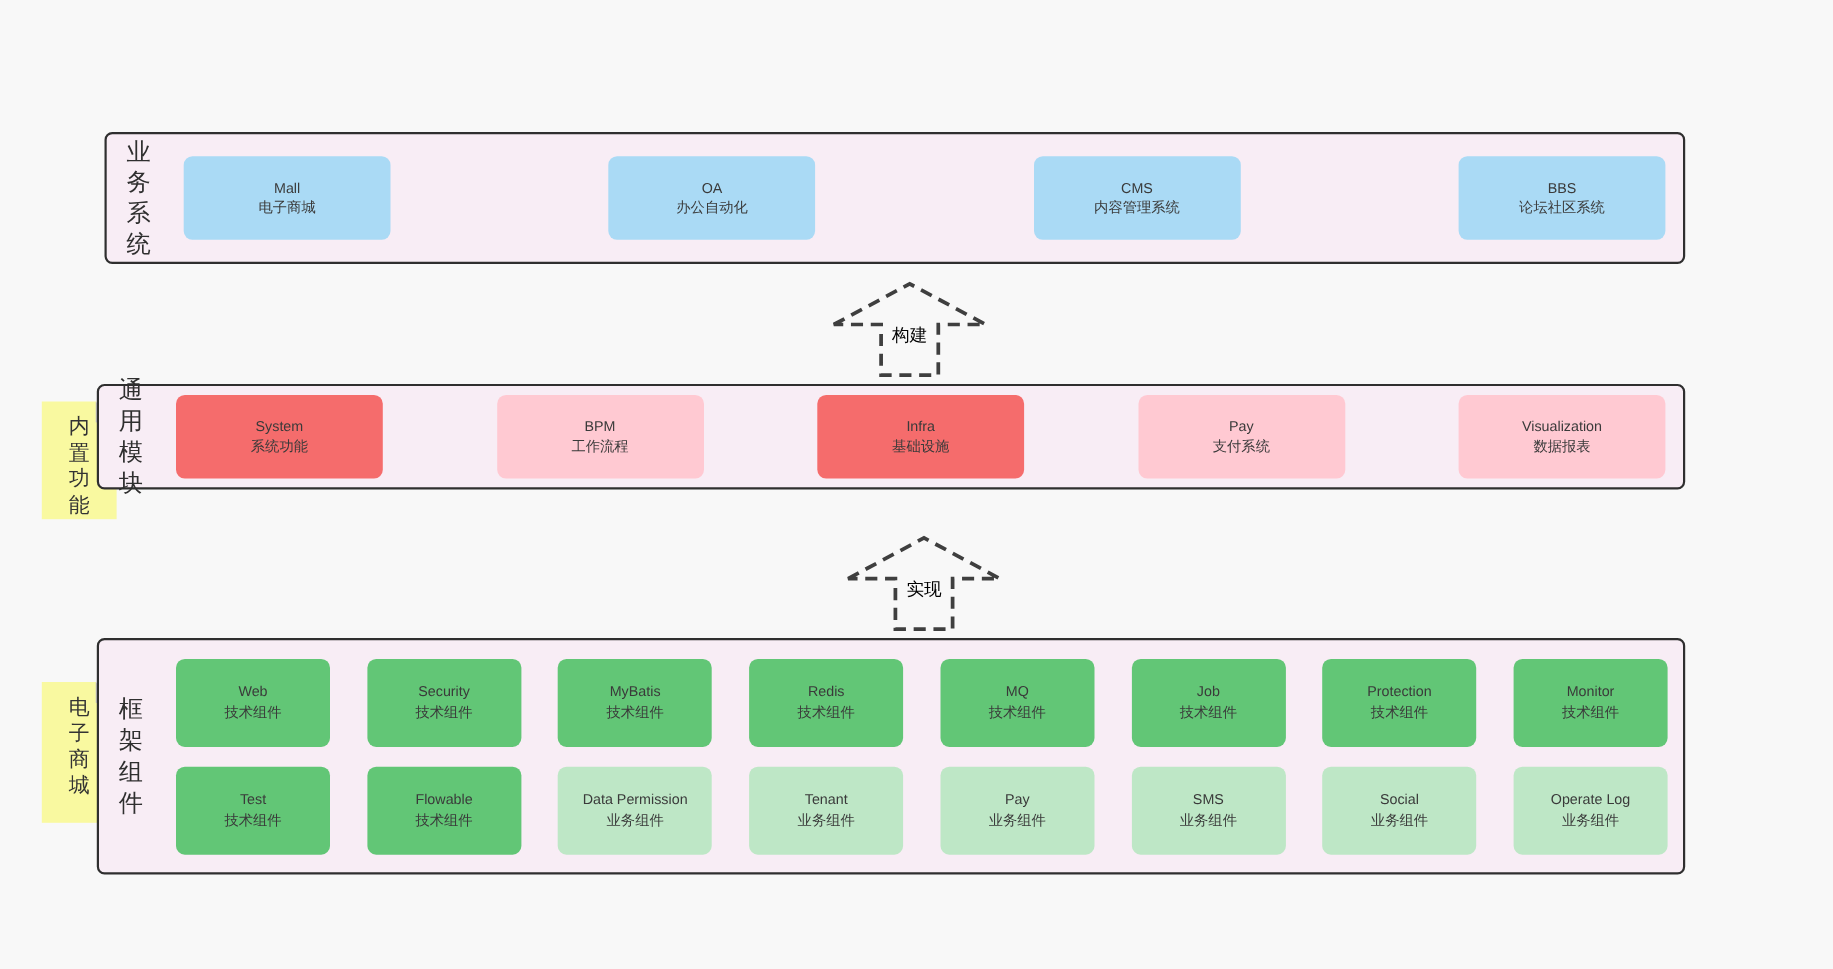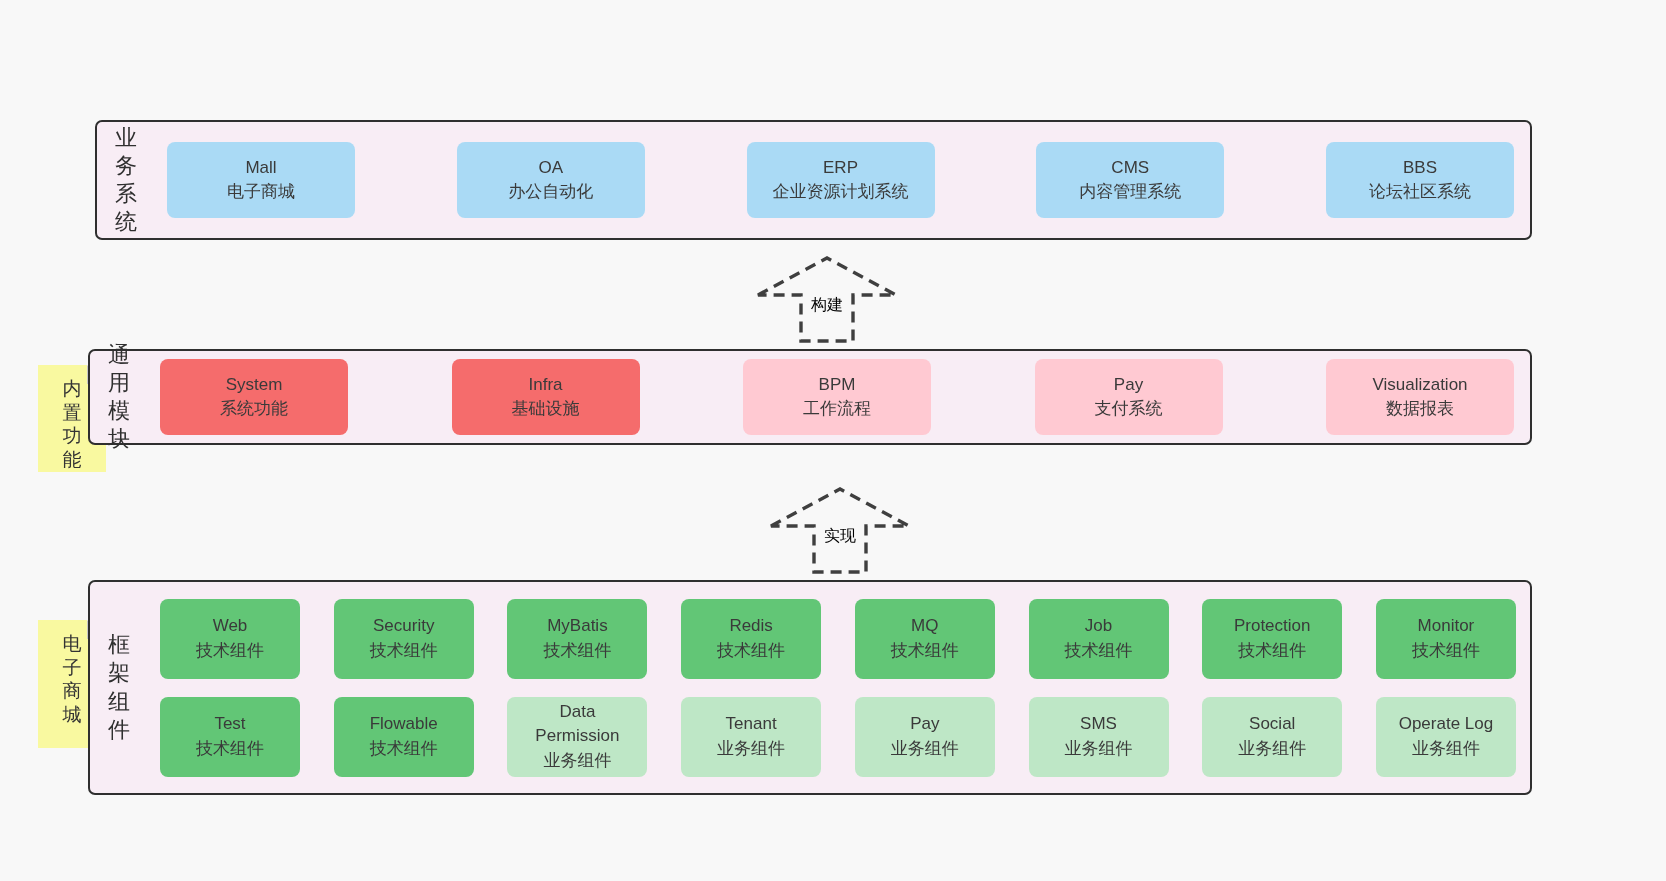--- a/index.html
+++ b/index.html
@@ -49,21 +49,21 @@
   }
   .rows .band-boxes{flex:none;padding:0;}
   .box{
     box-sizing:border-box;
     border-radius:8px;
     display:flex;
     flex-direction:column;
     justify-content:center;
     align-items:center;
     text-align:center;
-    font-size:17px;
+    font-size:13px;
     line-height:1.42;
     color:#3a3a3a;
     padding:4px 10px;
   }
   .box-lg{width:188px;height:76px;}
   .box-sm{width:140px;height:80px;}
   .blue{background:#aadaf5;}
   .red{background:#f56c6c;}
   .pink{background:#ffc9d2;}
   .gdark{background:#62c676;}
@@ -129,24 +129,20 @@
     <div class="band-boxes">
       <div class="box box-lg blue">
         <span>Mall</span>
         <span>电子商城</span>
       </div>
       <div class="box box-lg blue">
         <span>OA</span>
         <span>办公自动化</span>
       </div>
       <div class="box box-lg blue">
-        <span>ERP</span>
-        <span>企业资源计划系统</span>
-      </div>
-      <div class="box box-lg blue">
         <span>CMS</span>
         <span>内容管理系统</span>
       </div>
       <div class="box box-lg blue">
         <span>BBS</span>
         <span>论坛社区系统</span>
       </div>
     </div>
   </section>
 
@@ -157,27 +153,27 @@
     <span class="arrow-label">构建</span>
   </div>
 
   <section class="band band2">
     <div class="band-label">通用模块</div>
     <div class="band-boxes">
       <div class="box box-lg red">
         <span>System</span>
         <span>系统功能</span>
       </div>
+      <div class="box box-lg pink">
+        <span>BPM</span>
+        <span>工作流程</span>
+      </div>
       <div class="box box-lg red">
         <span>Infra</span>
         <span>基础设施</span>
-      </div>
-      <div class="box box-lg pink">
-        <span>BPM</span>
-        <span>工作流程</span>
       </div>
       <div class="box box-lg pink">
         <span>Pay</span>
         <span>支付系统</span>
       </div>
       <div class="box box-lg pink">
         <span>Visualization</span>
         <span>数据报表</span>
       </div>
     </div>

